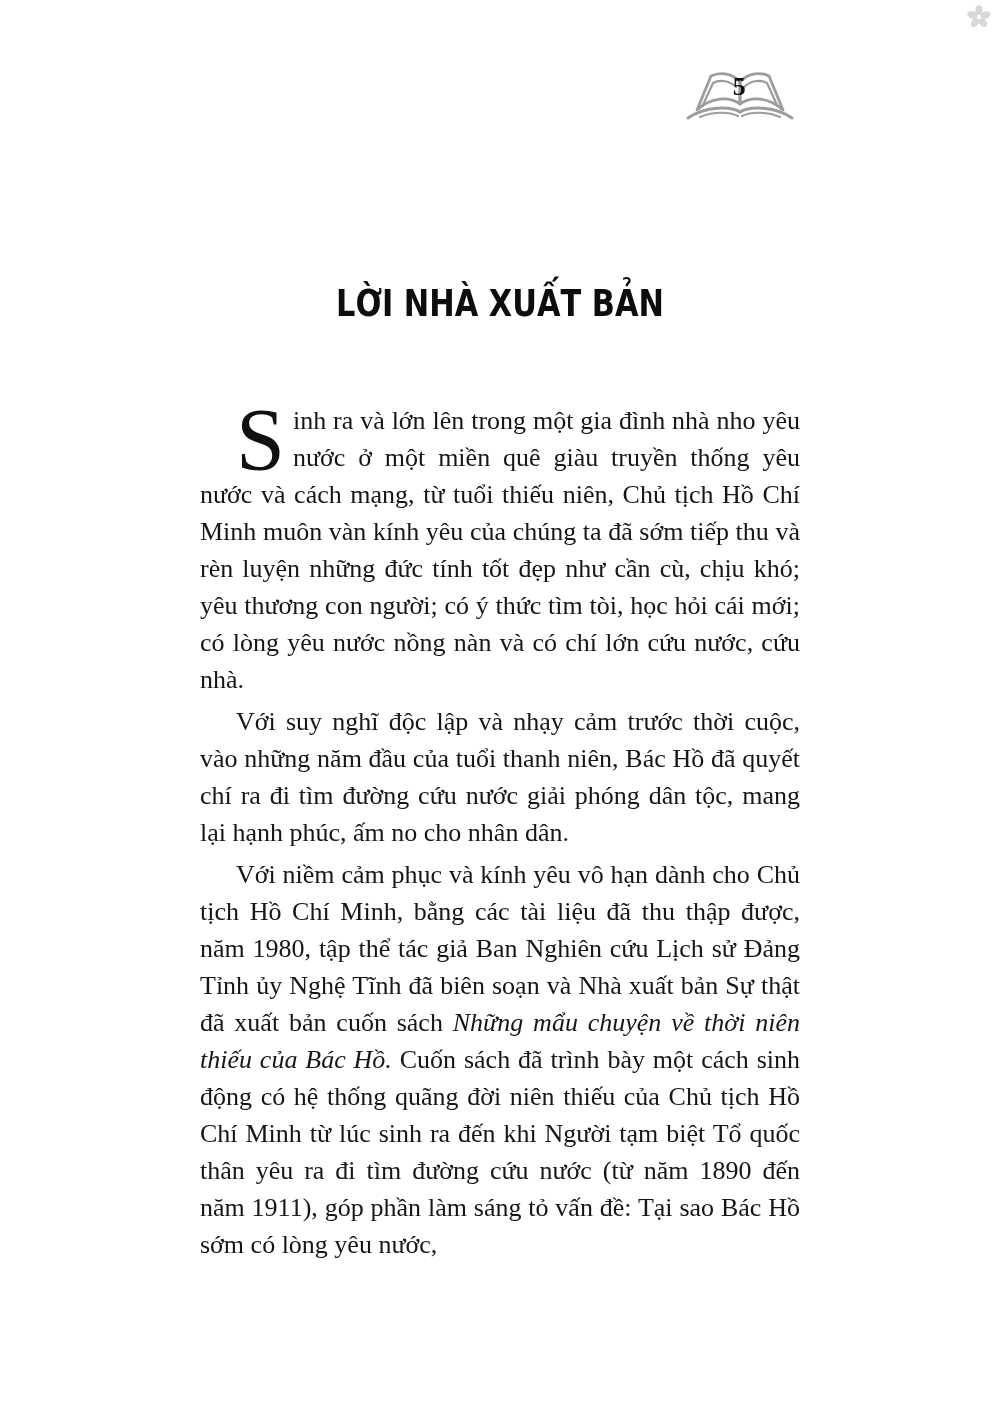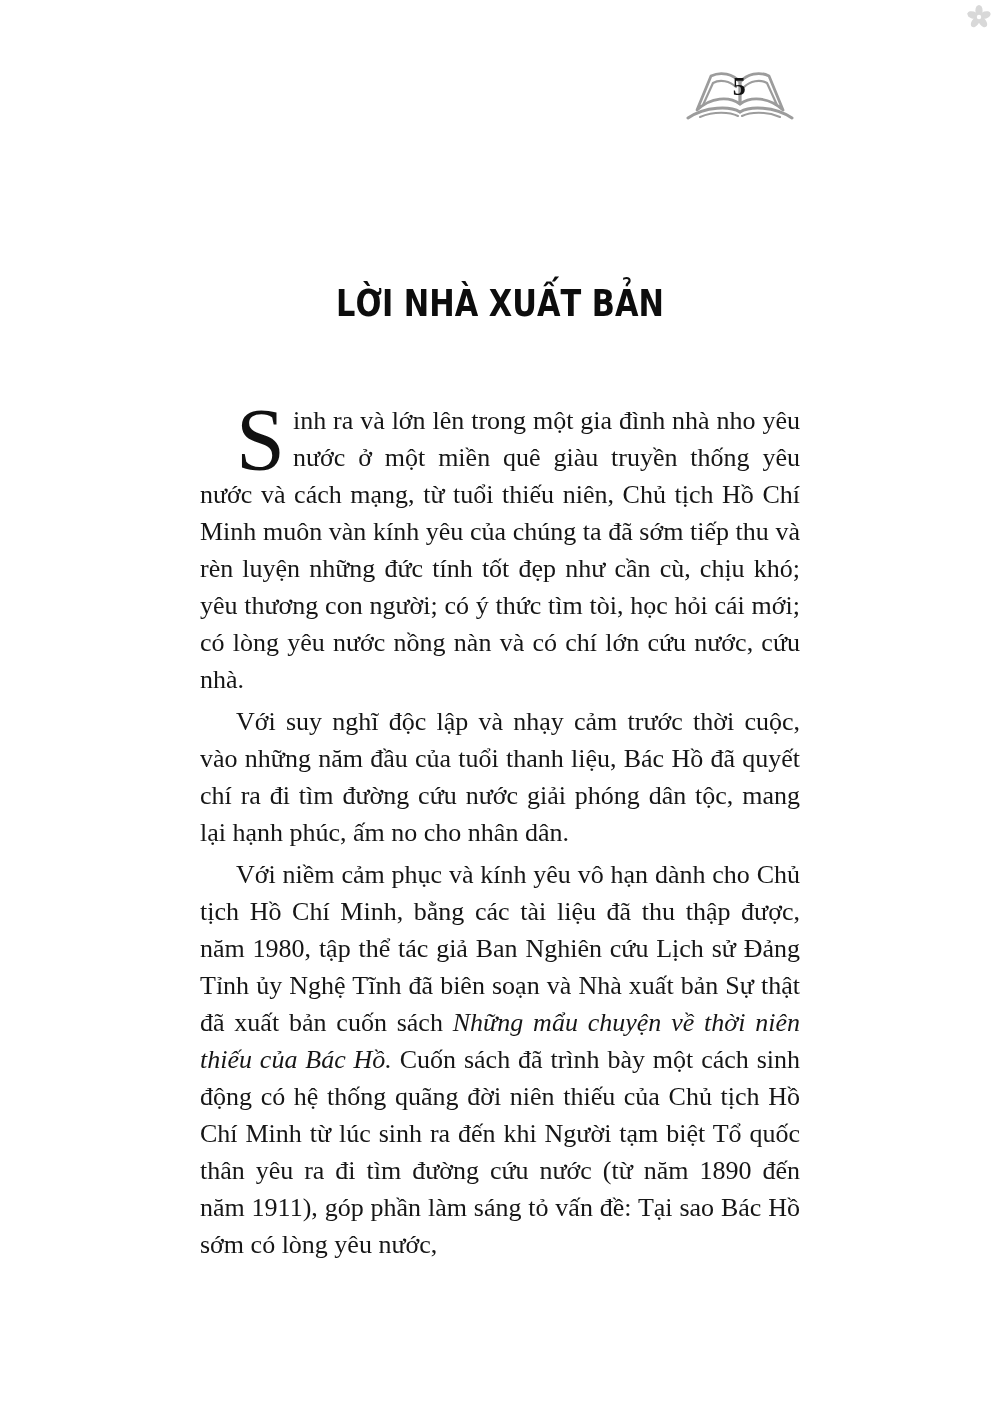--- a/index.html
+++ b/index.html
@@ -105,17 +105,17 @@
         <path d="M94,51 C80,45 64,46 56,50" stroke-width="2"></path>
       </g>
     </svg>
     <span class="pagenum">5</span>
   </div>
 
   <h1 class="title">LỜI NHÀ XUẤT BẢN</h1>
 
   <div class="content" id="content">
       <p class="para first"><span class="dropcap">S</span><span>inh ra và lớn lên trong một gia đình nhà nho yêu nước ở một miền quê giàu truyền thống yêu nước và cách mạng, từ tuổi thiếu niên, Chủ tịch Hồ Chí Minh muôn vàn kính yêu của chúng ta đã sớm tiếp thu và rèn luyện những đức tính tốt đẹp như cần cù, chịu khó; yêu thương con người; có ý thức tìm tòi, học hỏi cái mới; có lòng yêu nước nồng nàn và có chí lớn cứu nước, cứu nhà.</span></p>
-      <p class="para"><span>Với suy nghĩ độc lập và nhạy cảm trước thời cuộc, vào những năm đầu của tuổi thanh liệu, Bác Hồ đã quyết chí ra đi tìm đường cứu nước giải phóng dân tộc, mang lại hạnh phúc, ấm no cho nhân dân.</span></p>
+      <p class="para"><span>Với suy nghĩ độc lập và nhạy cảm trước thời cuộc, vào những năm đầu của tuổi thanh niên, Bác Hồ đã quyết chí ra đi tìm đường cứu nước giải phóng dân tộc, mang lại hạnh phúc, ấm no cho nhân dân.</span></p>
       <p class="para"><span>Với niềm cảm phục và kính yêu vô hạn dành cho Chủ tịch Hồ Chí Minh, bằng các tài liệu đã thu thập được, năm 1980, tập thể tác giả Ban Nghiên cứu Lịch sử Đảng Tỉnh ủy Nghệ Tĩnh đã biên soạn và Nhà xuất bản Sự thật đã xuất bản cuốn sách </span><span class="it">Những mẩu chuyện về thời niên thiếu của Bác Hồ.</span><span> Cuốn sách đã trình bày một cách sinh động có hệ thống quãng đời niên thiếu của Chủ tịch Hồ Chí Minh từ lúc sinh ra đến khi Người tạm biệt Tổ quốc thân yêu ra đi tìm đường cứu nước (từ năm 1890 đến năm 1911), góp phần làm sáng tỏ vấn đề: Tại sao Bác Hồ sớm có lòng yêu nước,</span></p>
     </div>
 
 </div>
 
 </body></html>

